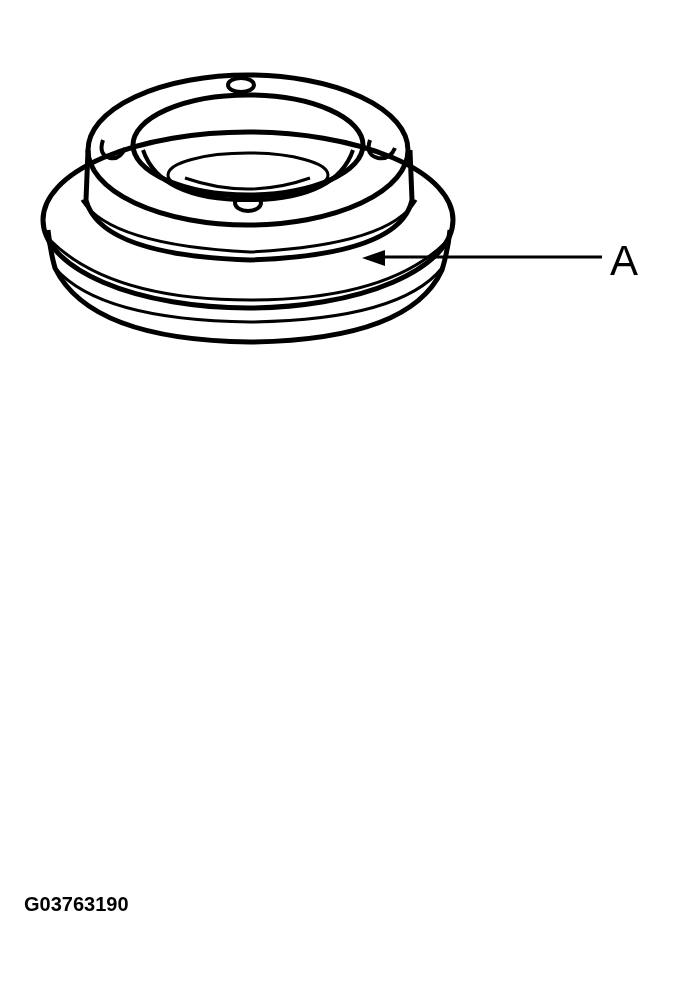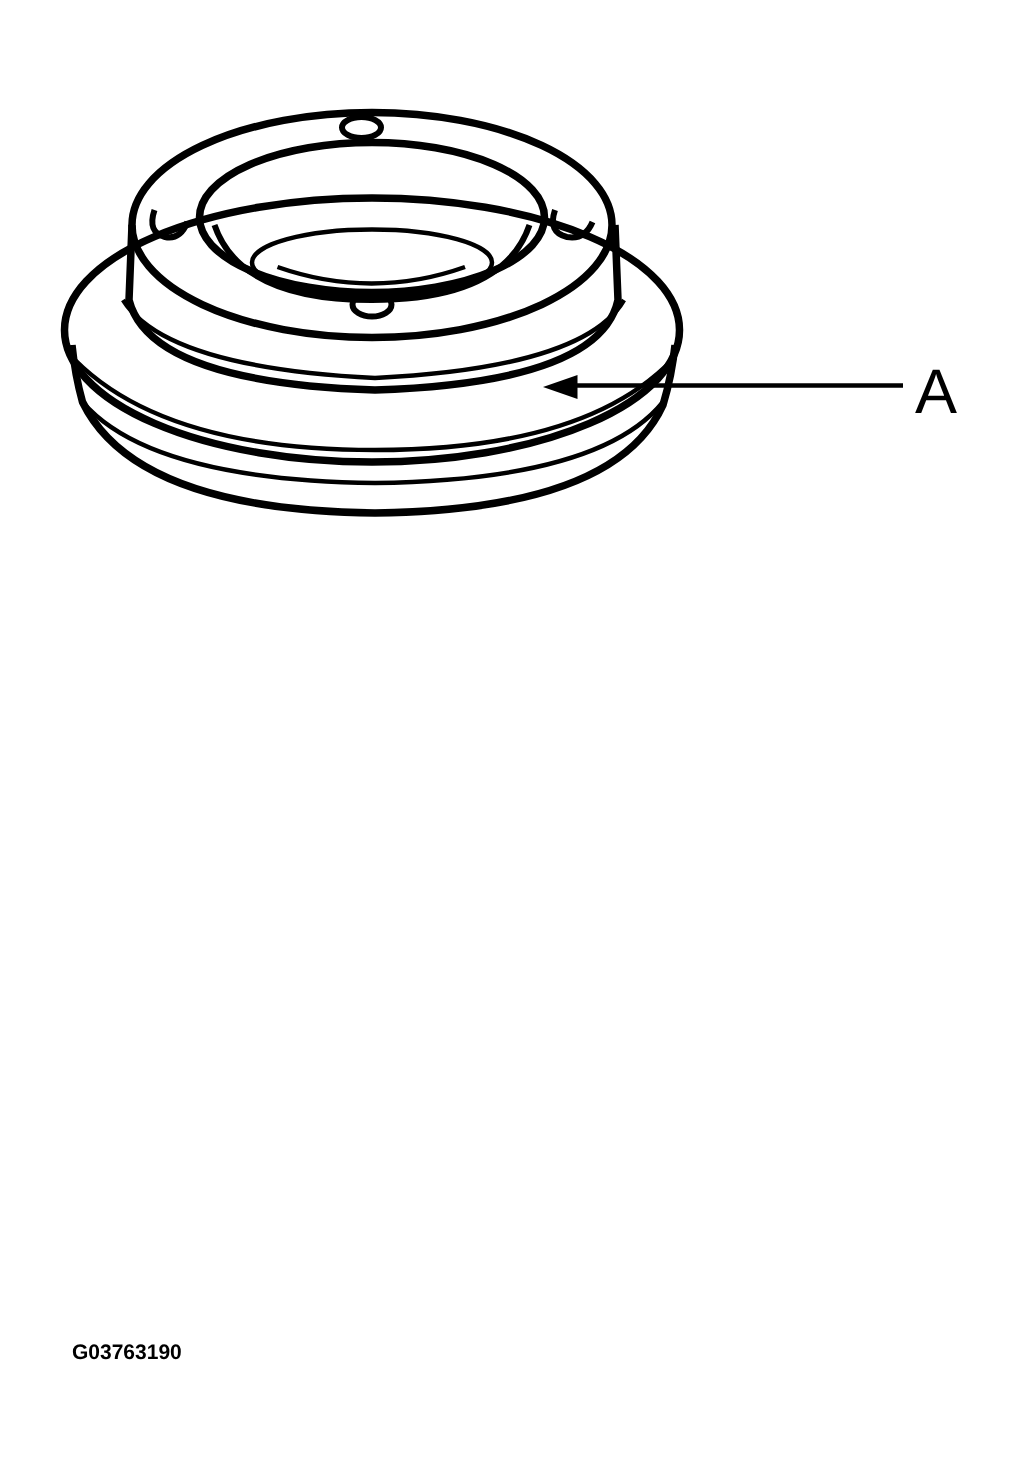--- a/index.html
+++ b/index.html
@@ -1,19 +1,19 @@
 <!DOCTYPE html>
 <html><head>
 <meta charset="utf-8">
 <style>
   html, body { margin: 0; padding: 0; background: #ffffff; }
   body { width: 679px; height: 989px; position: relative; overflow: hidden; }
   .figure { position: absolute; left: 0; top: 0; width: 679px; height: 989px; }
   .callout-label { position: absolute; left: 610px; top: 237px; font-family: "Liberation Sans", sans-serif; font-size: 42px; color: #000; }
-  .figure-id { position: absolute; left: 48px; top: 893px; font-family: "Liberation Sans", sans-serif; font-weight: bold; font-size: 14px; color: #000; letter-spacing: 0px; }
+  .figure-id { position: absolute; left: 24px; top: 893px; font-family: "Liberation Sans", sans-serif; font-weight: bold; font-size: 20px; color: #000; letter-spacing: 0px; }
 </style>
 </head>
 <body>
 
 
 
 <svg class="figure" viewBox="0 0 679 989" xmlns="http://www.w3.org/2000/svg">
   <g fill="none" stroke="#000" stroke-width="5">
 
     <ellipse cx="248" cy="220" rx="205" ry="88"></ellipse>

